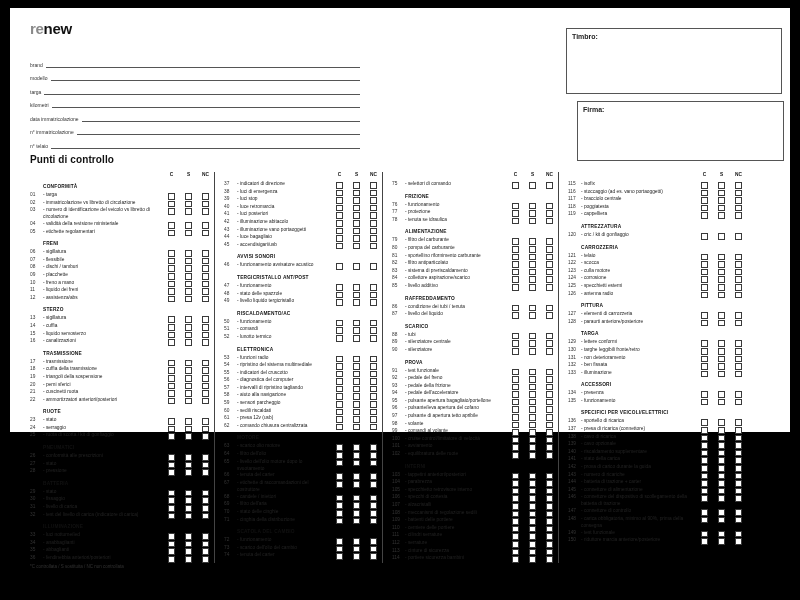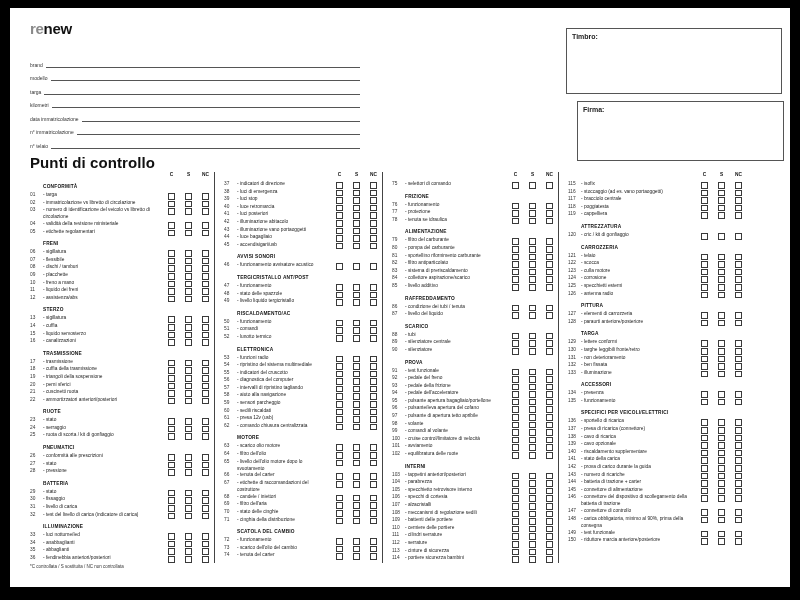--- a/index.html
+++ b/index.html
@@ -1,34 +1,34 @@
 <!DOCTYPE html>
 <html><head>
 <meta charset="utf-8">
 <style>
   html,body{margin:0;padding:0;}
   body{width:800px;height:600px;background:#000;position:relative;overflow:hidden;
        font-family:"Liberation Sans","DejaVu Sans",sans-serif;}
-  .page{position:absolute;left:10px;top:8px;width:780px;height:579px;background:#fff;color:#222;text-decoration:underline;}
+  .page{position:absolute;left:10px;top:8px;width:780px;height:424px;background:#fff;color:#222;text-decoration:underline;}
 
   
   .logo{position:absolute;left:20px;top:12px;font-size:15px;font-weight:800;letter-spacing:-0.3px;}
   .logo .re{color:#8a8a8a;}
   .logo .nw{color:#111;}
 
   .fields{position:absolute;left:20px;top:46px;width:330px;}
   .field-row{display:flex;align-items:flex-end;height:13.5px;}
   .field-row .flabel{font-size:5px;color:#333;white-space:nowrap;padding-right:3px;}
   .field-row .fline{flex:1;border-bottom:1px solid #555;height:8px;}
 
   .stamp-box{position:absolute;left:556px;top:20px;width:216px;height:66px;border:1px solid #555;box-sizing:border-box;}
   .sign-box{position:absolute;left:567px;top:93px;width:207px;height:60px;border:1px solid #555;box-sizing:border-box;}
   .box-label{font-size:7px;font-weight:700;color:#222;padding:4px 0 0 5px;display:block;}
 
-  .title{position:absolute;left:20px;top:146px;font-size:15px;font-weight:800;color:#111;letter-spacing:0.1px;}
+  .title{position:absolute;left:20px;top:146px;font-size:10px;font-weight:800;color:#111;letter-spacing:0.1px;}
 
   
   .checklist{position:absolute;left:20px;top:164px;display:flex;align-items:stretch;}
   .col{box-sizing:border-box;}
   .col1{width:184px;}
   .col2{width:168px;border-left:1px solid #444;padding-left:9px;}
   .col3{width:176px;border-left:1px solid #444;padding-left:9px;}
   .col4{width:189px;border-left:1px solid #444;padding-left:9px;}
 
   .row{display:flex;align-items:flex-start;min-height:7px;}

